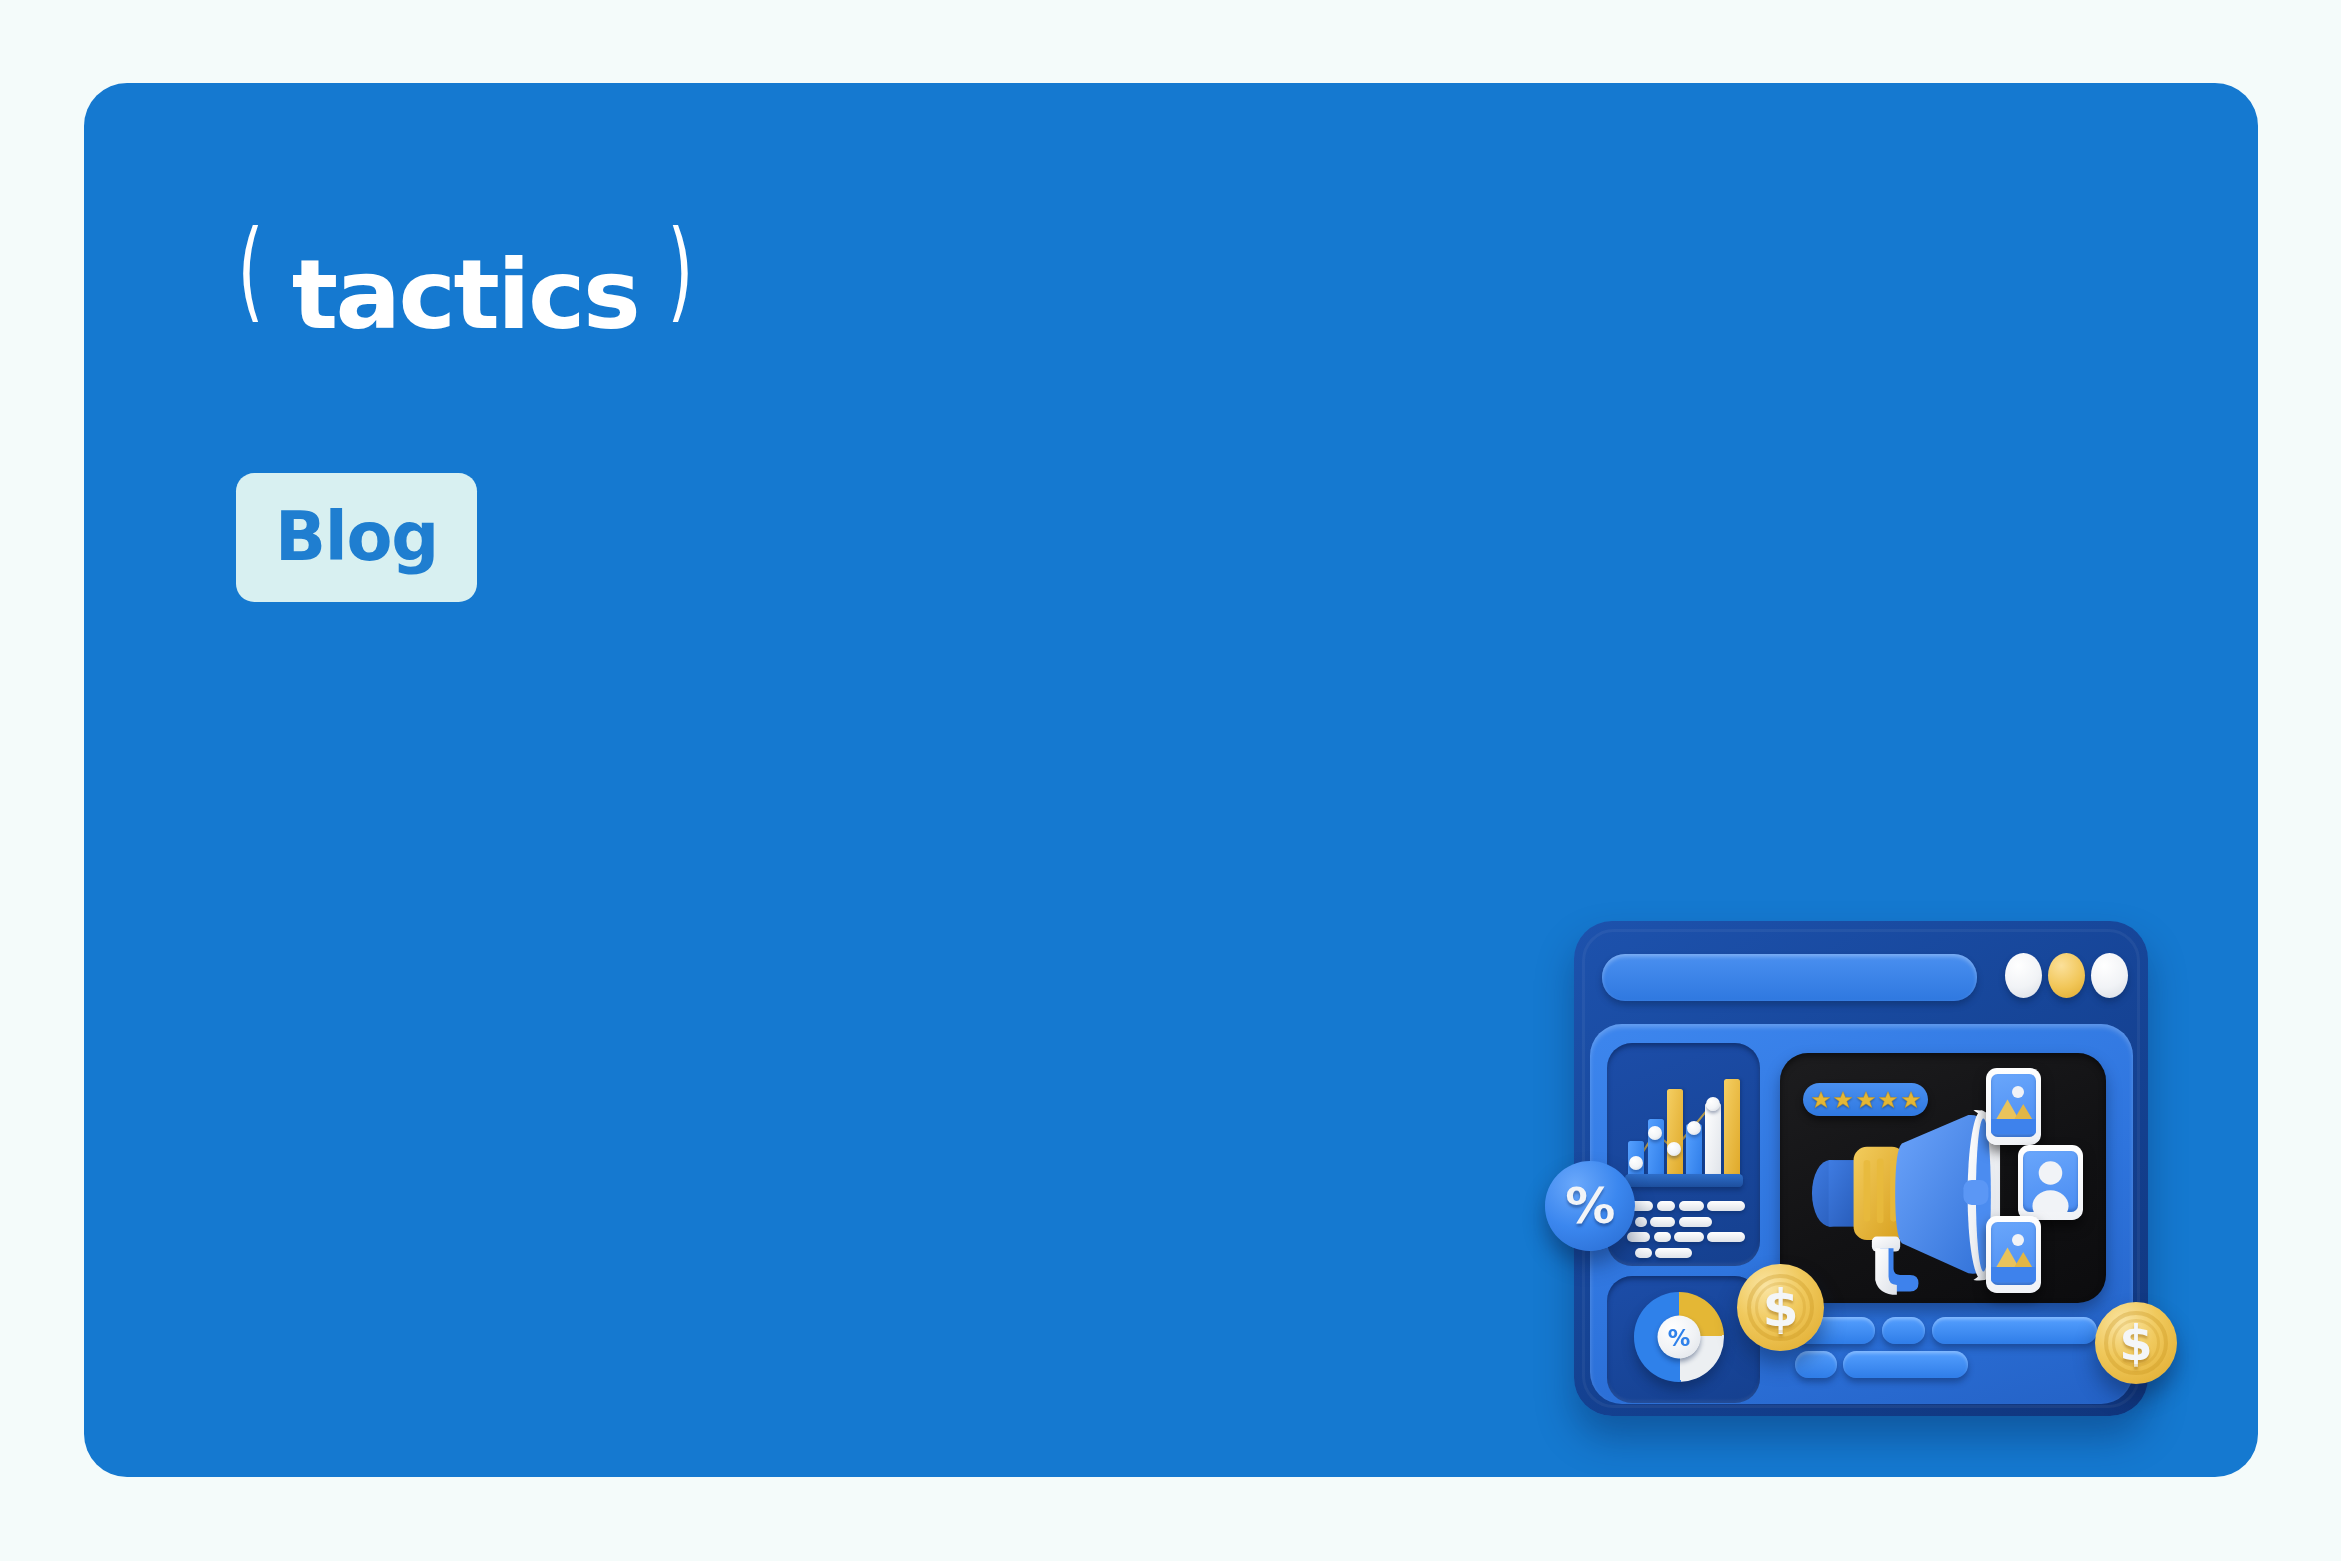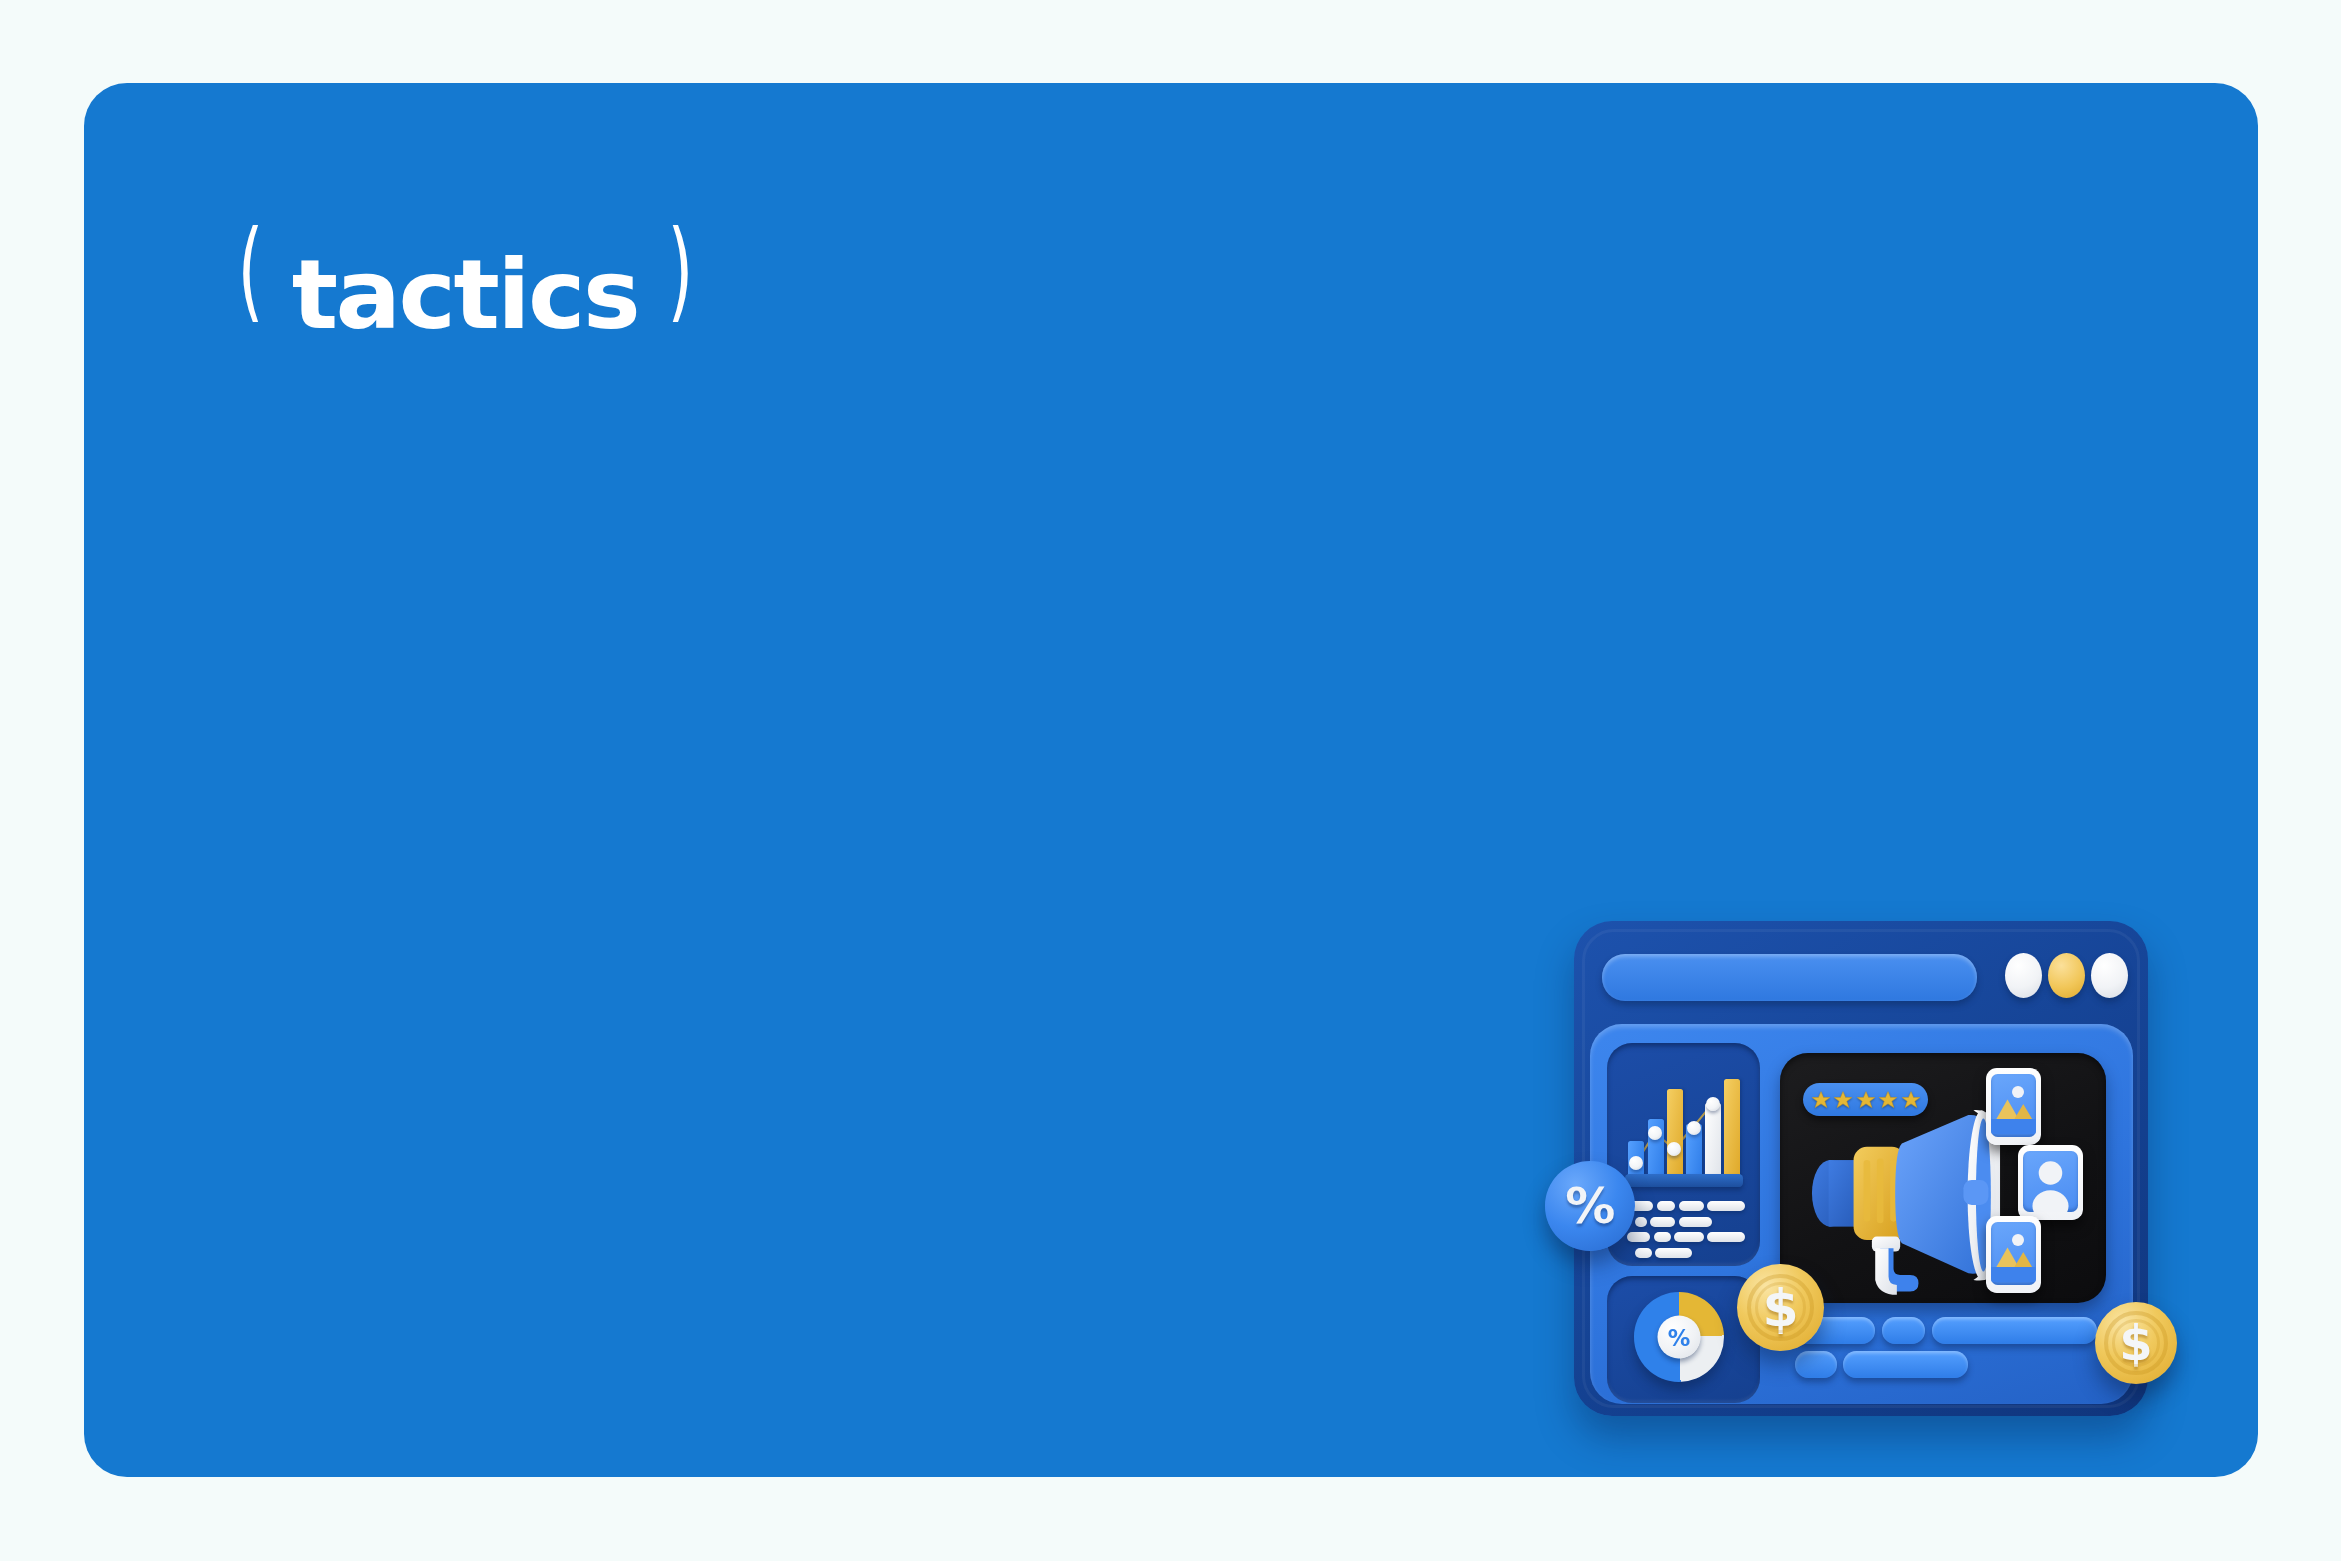--- a/index.html
+++ b/index.html
@@ -371,20 +371,23 @@
 <body>
 
 <div id="hero-card">
 
   <div id="brand-logo">
     <span class="bracket">(</span>
     <span id="brand-wordmark">tactics</span>
     <span class="bracket">)</span>
   </div>
 
+  <div id="category-badge">
+    <span id="category-badge-label">Blog</span>
+  </div>
 
 
   <div id="illustration">
 
     <div class="frame-outer"></div>
 
     <div class="addressbar"></div>
 
     <div class="winDot white" id="win-dot-1"></div>
     <div class="winDot gold" id="win-dot-2"></div>

